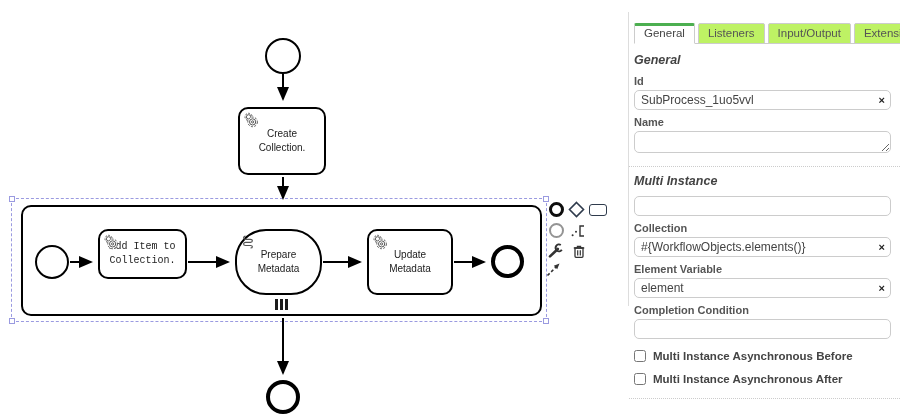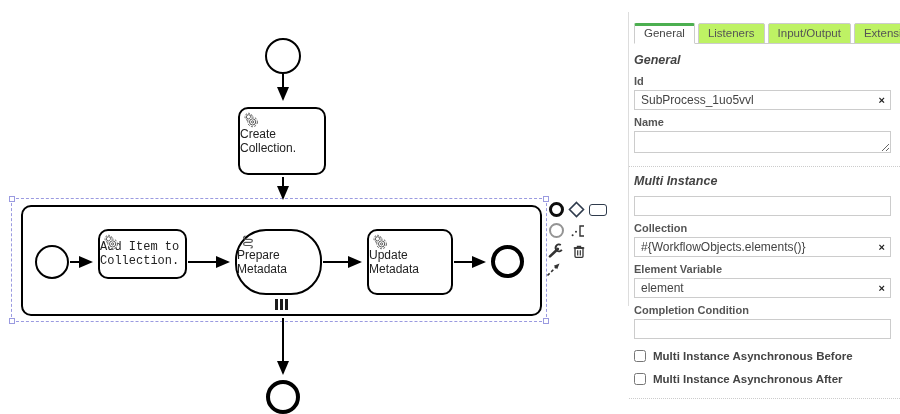--- a/index.html
+++ b/index.html
@@ -7,22 +7,22 @@
               font-family:"Liberation Sans", sans-serif; }
   .stage { position:relative; width:900px; height:414px; background:#fff; }
 
   
   .canvas { position:absolute; left:0; top:0; width:628px; height:414px; }
 
   .evt { position:absolute; border-radius:50%; background:#fff; border:2px solid #000; }
   .evt.end { border-width:4px; }
 
   .task { position:absolute; background:#fff; border:2px solid #000; border-radius:10px;
-          display:flex; flex-direction:column; align-items:flex-start; justify-content:center;
-          font-size:12px; line-height:14px; color:#222; text-align:center; }
+          display:flex; flex-direction:column; align-items:center; justify-content:center;
+          font-size:10px; line-height:14px; color:#222; text-align:center; }
   .task .ticon { position:absolute; left:3px; top:3px; width:16px; height:16px; }
 
   .subprocess { position:absolute; left:21px; top:205px; width:521px; height:111px;
                 background:#fff; border:2px solid #000; border-radius:10px; }
 
   .selection { position:absolute; left:11px; top:198px; width:536px; height:124px;
                border:1px dashed #9a9ae0; }
   .handle { position:absolute; width:6px; height:6px; background:#fff; border:1px solid #9a9ae0; }
 
   .mi-marker { position:absolute; left:275px; top:299px; display:flex; gap:2px; }
@@ -48,21 +48,21 @@
   .tab { border:1px solid #ccc; border-bottom:none; background:#bef264; color:#555;
          font-size:11.5px; padding:3px 9px 4px; border-radius:2px 2px 0 0; cursor:pointer;
          margin-bottom:0; position:relative; top:1px; border-bottom:1px solid #ccc; }
   .tab.active { background:#fff; color:#444; border-top:3px solid #4caf50; padding-top:1px;
                 border-bottom:1px solid #fff; }
   .content { padding:7px 9px 0 5px; }
   .sec-heading { font-size:12.5px; font-weight:bold; font-style:italic; color:#444; margin:2px 0 8px; }
   .fld-label { font-size:11px; font-weight:bold; color:#555; margin:6px 0 3px; }
   .fld-wrap { position:relative; }
   .fld-wrap input[type=text], .fld-wrap textarea {
-      width:100%; height:20px; border:1px solid #ccc; border-radius:0; background:#fff;
+      width:100%; height:20px; border:1px solid #ccc; border-radius:5px; background:#fff;
       font-family:"Liberation Sans", sans-serif; font-size:12px; color:#444; padding:0 18px 0 6px; outline:none; }
   .fld-wrap textarea { height:22px; padding-top:3px; resize:both; }
   .clear-x { position:absolute; right:6px; top:2px; font-size:11px; font-weight:bold; color:#222; cursor:pointer; line-height:16px; }
   .dotted-divider { border-top:1px dotted #ccc; margin:9px -9px 7px -5px; }
   .cb-row { display:flex; align-items:center; gap:7px; margin-top:11px; }
   .cb-row input { width:12px; height:12px; accent-color:#bbb; }
   .cb-row span { font-size:11.5px; font-weight:bold; color:#444; }
 </style>
 </head>
 <body>

